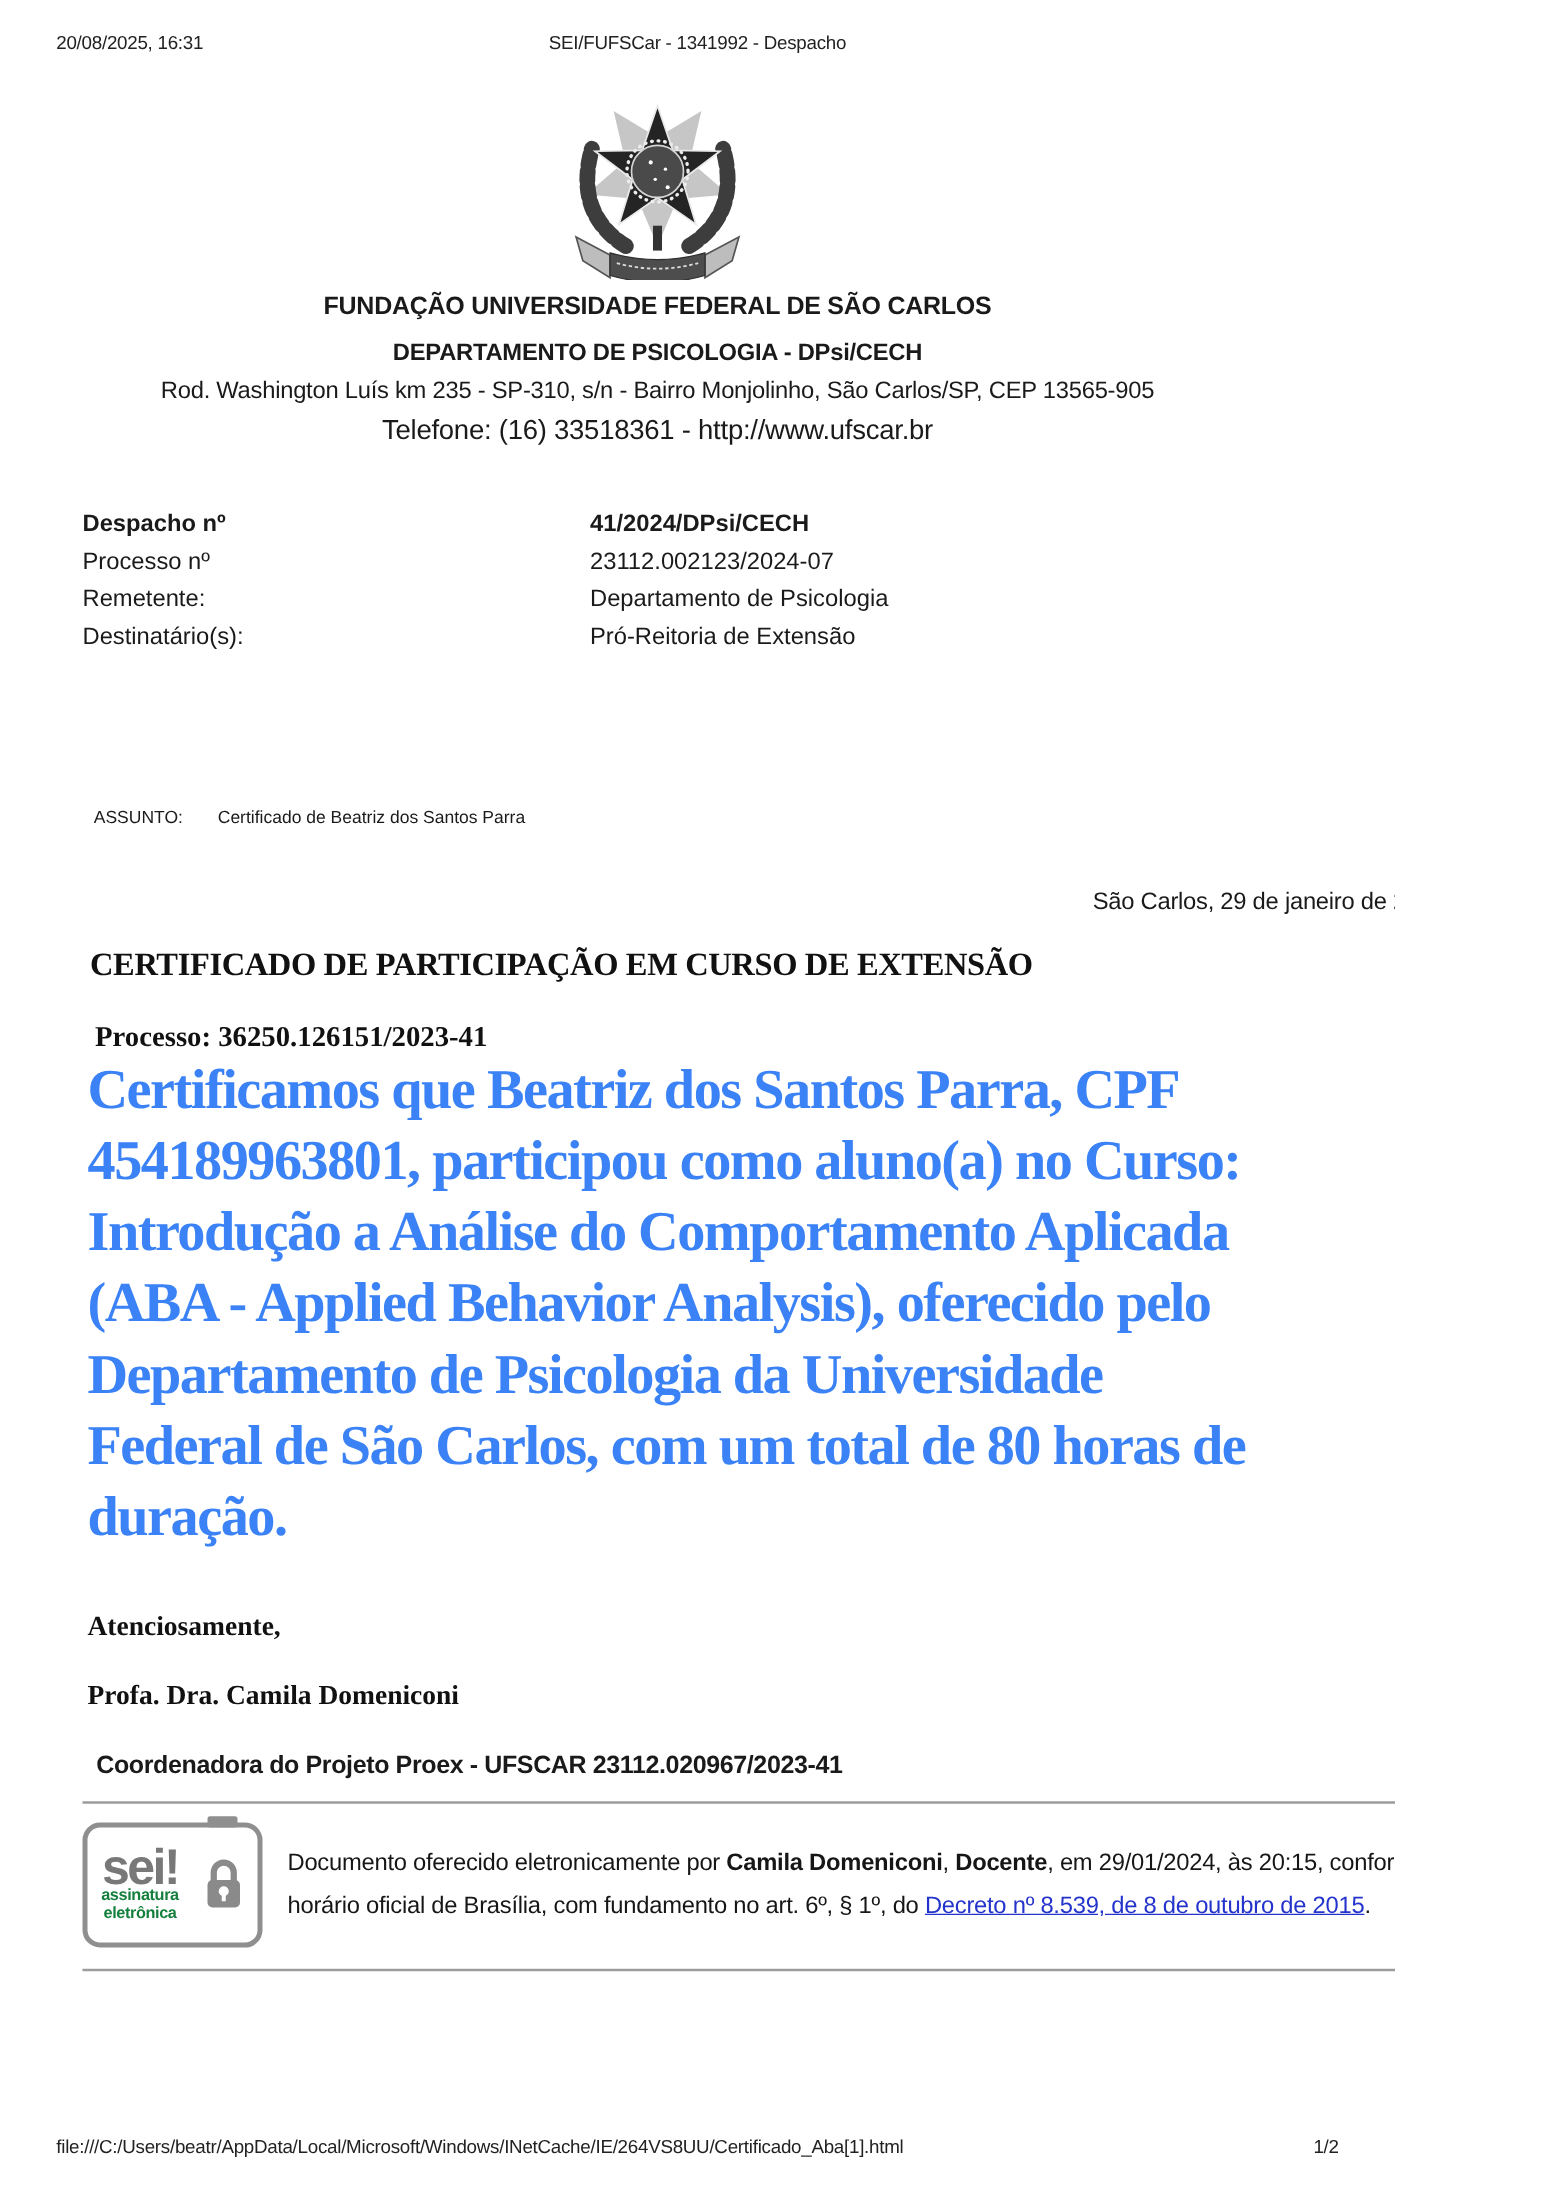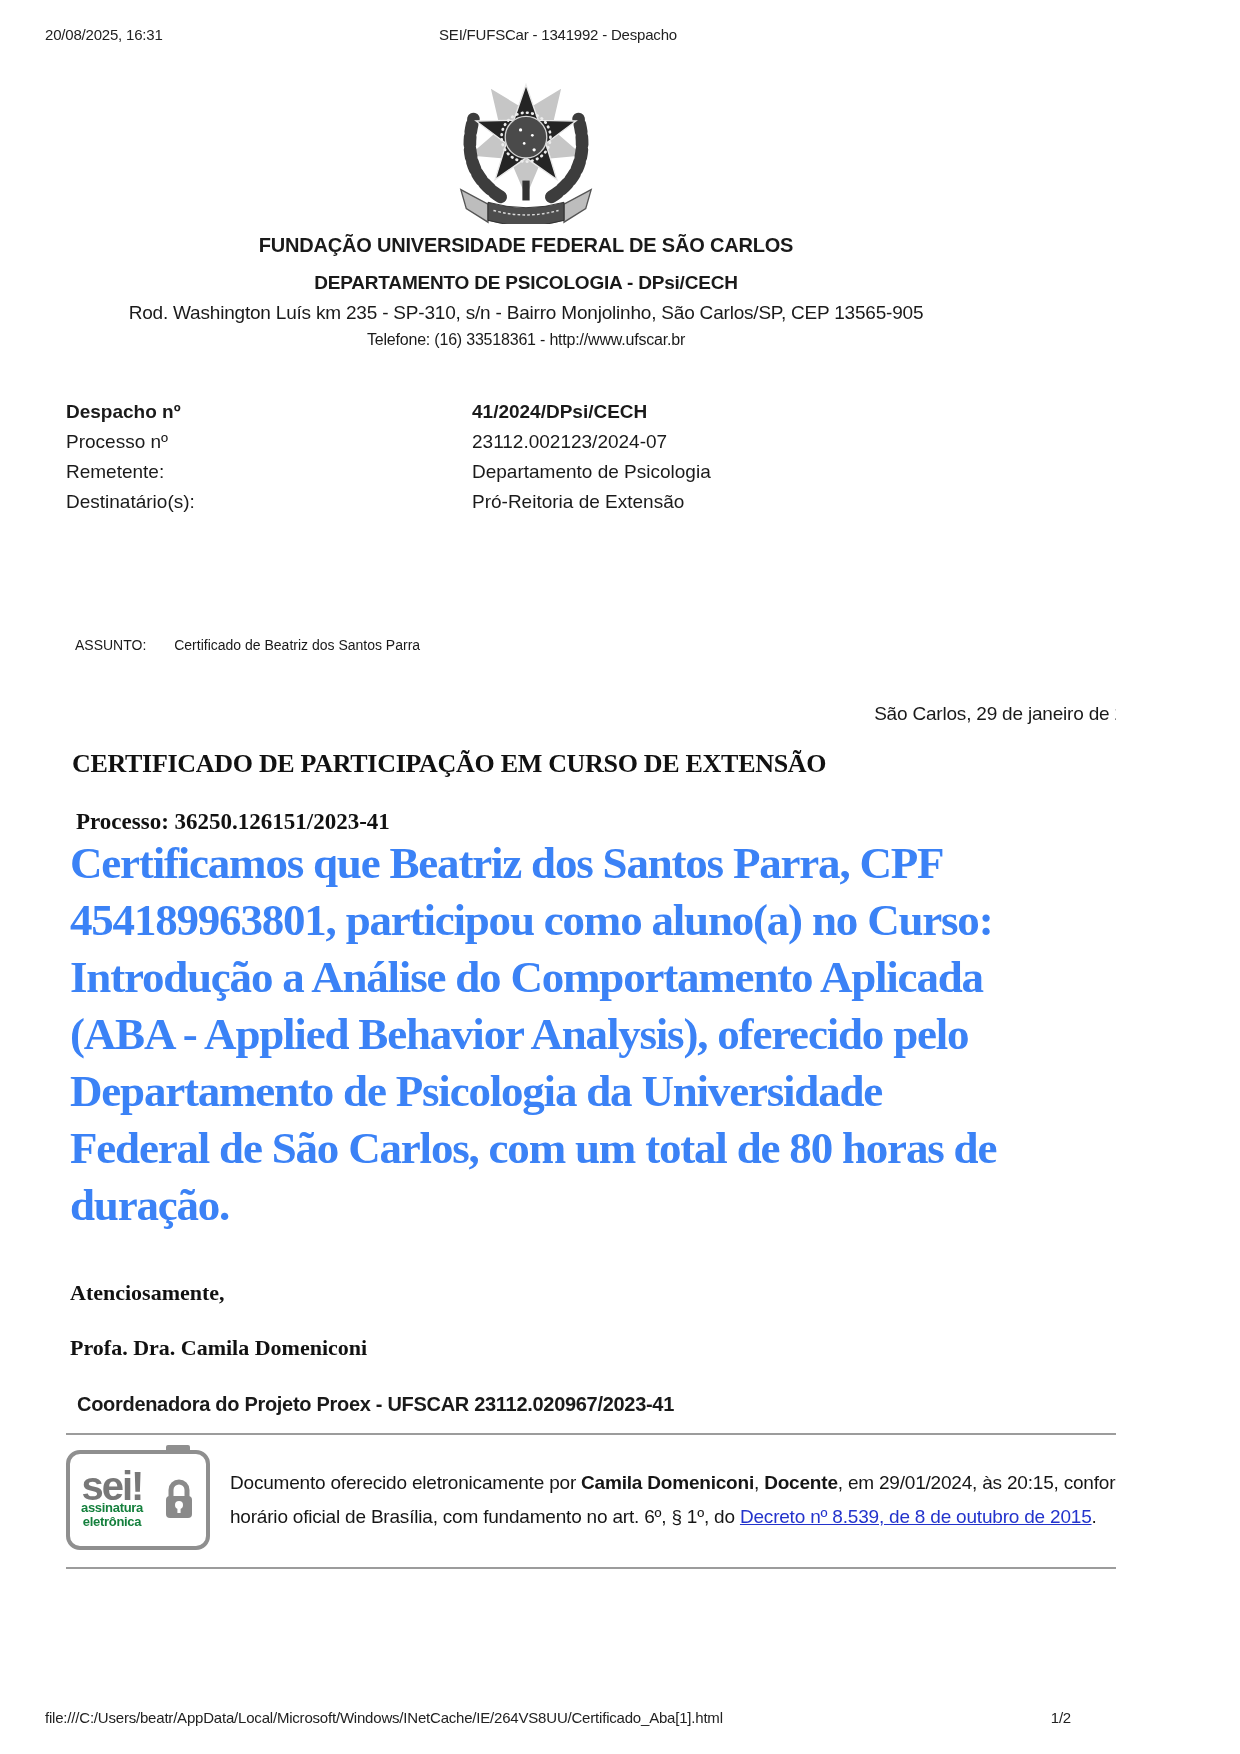--- a/index.html
+++ b/index.html
@@ -23,21 +23,21 @@
     display:flex;justify-content:space-between;
     font-size:15px;color:#222;letter-spacing:-0.2px;
   }
   
   .content{position:absolute;top:70px;left:66px;width:1109px;}
   .letterhead{width:920px;text-align:center;}
   .emblem{margin:2px auto 6px;display:block;}
   .lh-institution{font-size:20px;font-weight:bold;letter-spacing:-0.2px;margin-top:10px;}
   .lh-department{font-size:19px;font-weight:bold;letter-spacing:-0.2px;margin-top:15px;}
   .lh-address{font-size:19px;margin-top:8px;letter-spacing:-0.2px;}
-  .lh-phone{font-size:16px;margin-top:7px;letter-spacing:-0.2px;}
+  .lh-phone{font-size:22px;margin-top:7px;letter-spacing:-0.2px;}
   
   .meta{margin-top:48px;font-size:19px;}
   .meta-row{display:grid;grid-template-columns:394px 1fr;line-height:30px;gap:12px;}
   .meta-row.bold .m-label,.meta-row.bold .m-value{font-weight:bold;}
   
   .subject{margin-top:120px;font-size:14px;}
   .subject .s-label{padding-left:9px;}
   .subject .s-value{margin-left:24px;}
   
   .dateline{margin-top:50px;text-align:right;padding-right:14px;font-size:19px;letter-spacing:-0.2px;}

